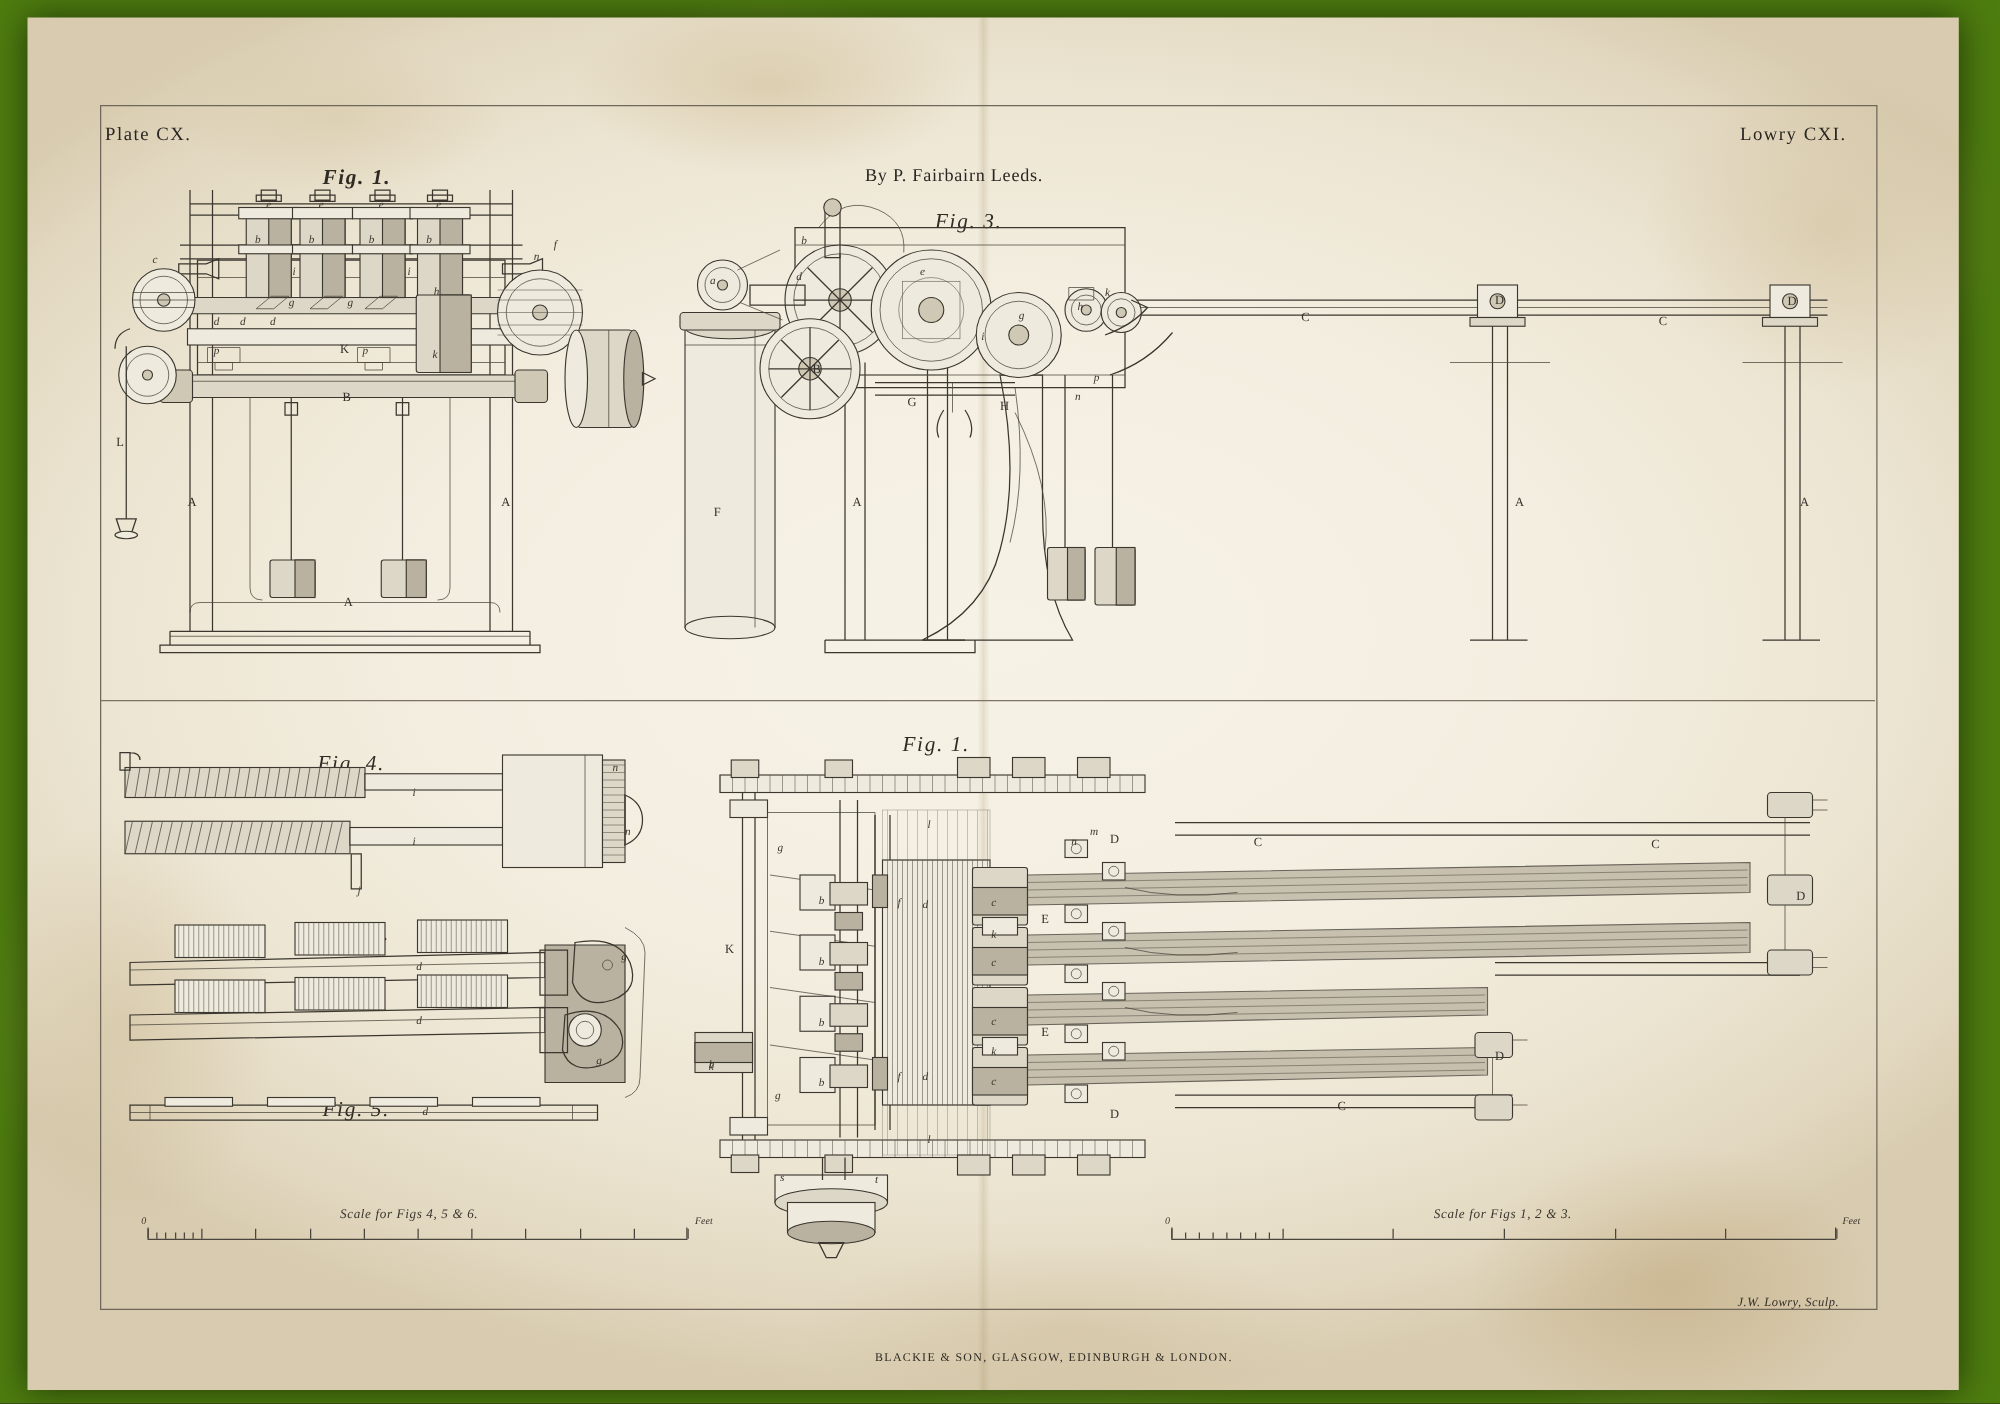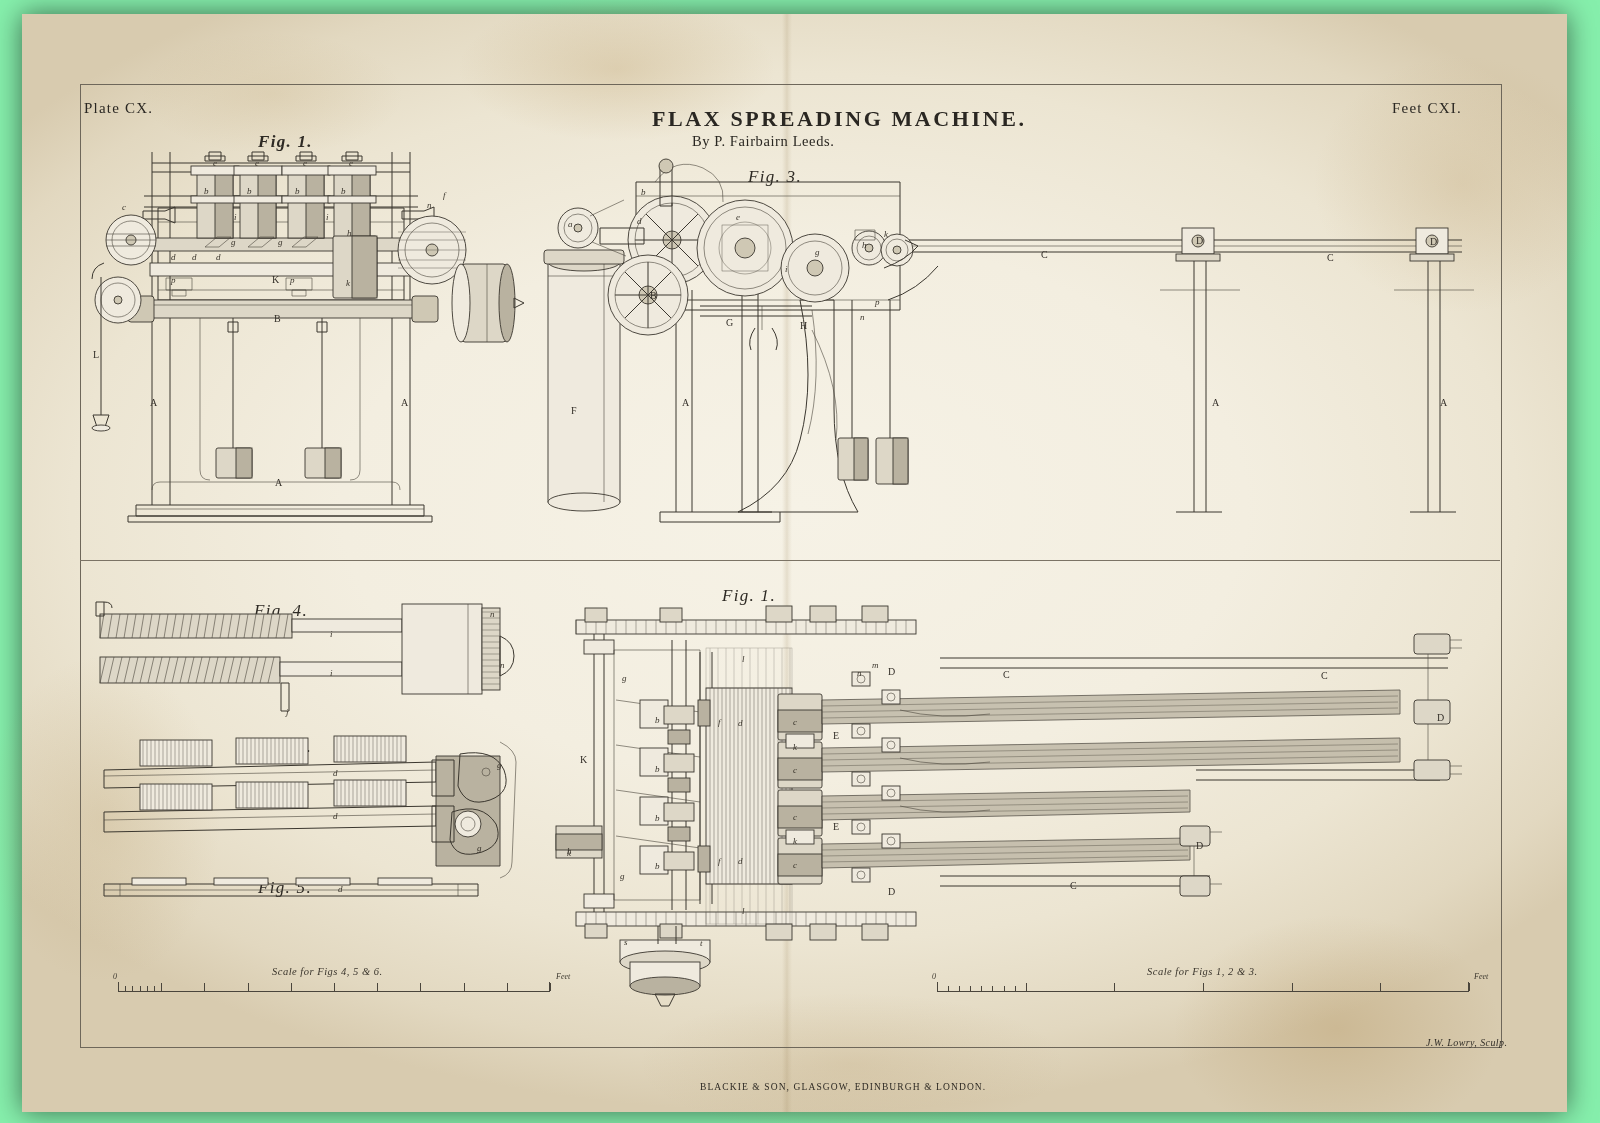--- a/index.html
+++ b/index.html
@@ -1,19 +1,19 @@
 <!DOCTYPE html>
 <html><head>
 <meta charset="utf-8">
 <style>
   html,body{margin:0;padding:0;background:#1c1a17;}
   body{font-family:"Liberation Serif",serif;}
   #plate{
     position:relative;width:1600px;height:1123px;overflow:hidden;
-    background:#86efac;
+    background:#4d7c0f;
   }
   
   #paper{
     position:absolute;left:22px;top:14px;width:1545px;height:1098px;
     background:
       radial-gradient(ellipse 65% 55% at 50% 45%, #f6f2e6 0%, #f3eee0 45%, #ece5d2 72%, #e2d8c0 90%, #d8cbaf 100%);
     box-shadow:0 0 26px rgba(0,0,0,.55);
   }
   
   .stain{position:absolute;border-radius:50%;pointer-events:none;}
@@ -71,22 +71,21 @@
     <div class="stain" id="st3"></div>
     <div class="stain" id="st4"></div>
     <div class="stain" id="st5"></div>
     <div class="stain" id="st6"></div>
     <div id="crease"></div>
 
     <div id="frame"></div>
     <div id="midrule"></div>
 
     <div class="txt plateno" style="left:62px;top:86px;">Plate CX.</div>
-    <div class="txt plateno" style="left:1370px;top:86px;">Feet CXI.</div>
-    <div class="txt" id="title" style="left:630px;top:92px;">FLAX SPREADING MACHINE.</div>
+    <div class="txt plateno" style="left:1370px;top:86px;">Lowry CXI.</div>
     <div class="txt" id="subtitle" style="left:670px;top:119px;">By P. Fairbairn Leeds.</div>
 
     <div class="txt figcap" style="left:236px;top:118px;font-weight:bold;">Fig. 1.</div>
     <div class="txt figcap" style="left:726px;top:153px;">Fig. 3.</div>
     <div class="txt figcap" style="left:700px;top:572px;">Fig. 1.</div>
     <div class="txt figcap" style="left:232px;top:587px;">Fig. 4.</div>
     <div class="txt figcap" style="left:236px;top:723px;">Fig. 5.</div>
     <div class="txt figcap" style="left:236px;top:864px;">Fig. 5.</div>
 
     <svg width="1545" height="1098">
@@ -713,17 +712,17 @@
         <div class="tick" style="left: 44.3333px; height: 5px;"></div>
         <div class="tick" style="left: 55.4167px; height: 5px;"></div>
         <div class="tick" style="left: 66.5px; height: 5px;"></div>
         <div class="tick" style="left: 77.5833px; height: 5px;"></div>
         <div class="rend" style="left: 0px;"></div>
         <div class="rend" style="left: 531px;"></div>
       </div>
     <div class="txt tiny" style="left:910px;top:958px;">0</div>
     <div class="txt tiny" style="left:1452px;top:958px;">Feet</div>
 
-    <div class="txt" id="engraver" style="left:1368px;top:1023px;margin-left:36px;">J.W. Lowry, Sculp.</div>
+    <div class="txt" id="engraver" style="left:1368px;top:1023px;">J.W. Lowry, Sculp.</div>
     <div class="txt" id="imprint" style="left:678px;top:1068px;">BLACKIE &amp; SON, GLASGOW, EDINBURGH &amp; LONDON.</div>
 
   </div>
 </div>
 
 </body></html>

